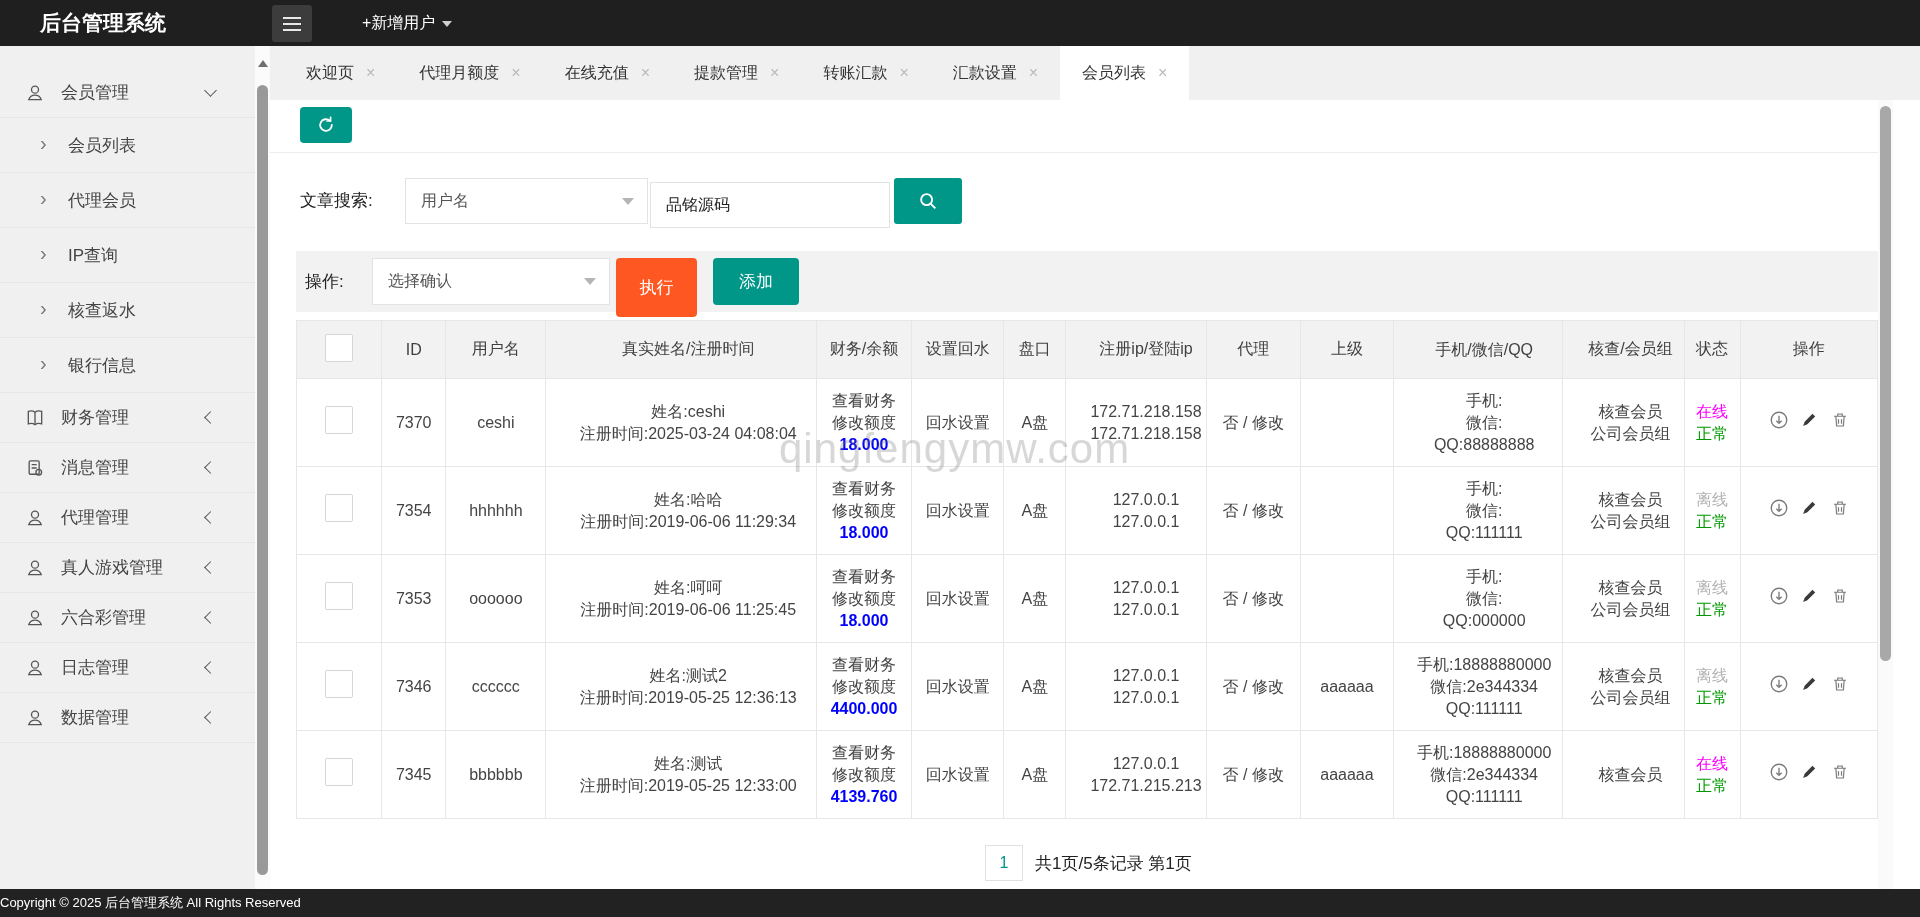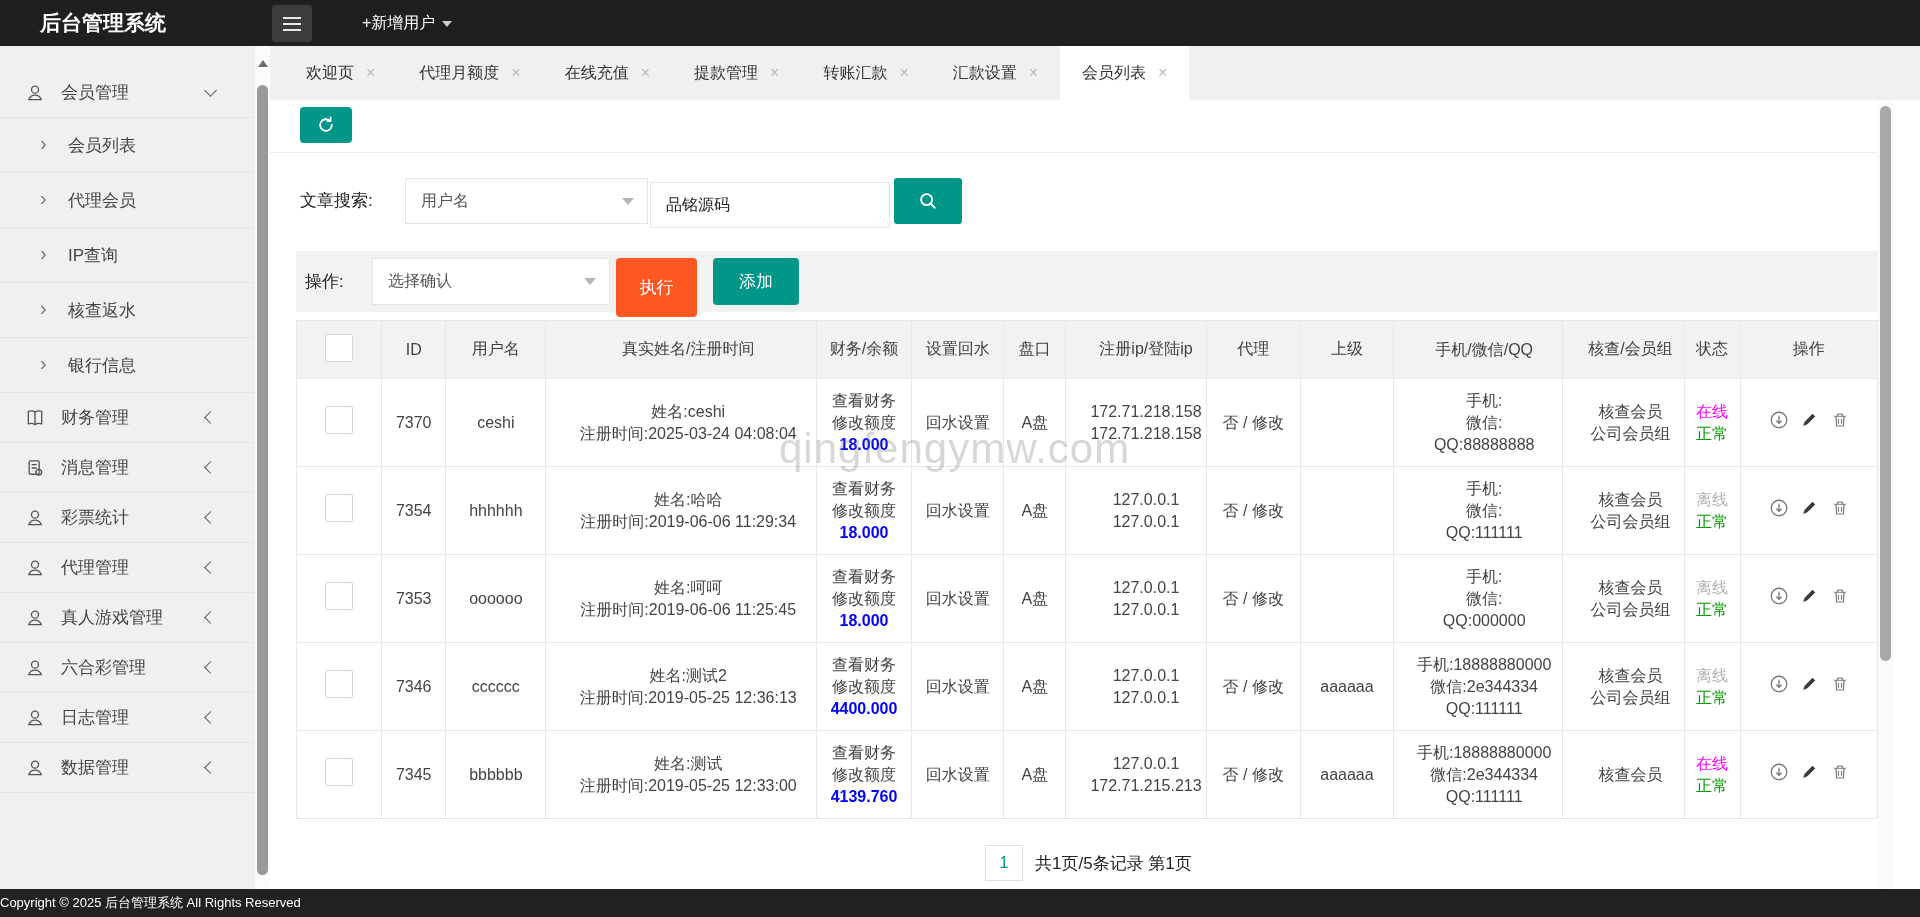--- a/index.html
+++ b/index.html
@@ -150,28 +150,20 @@
       <span>财务管理</span>
       <span class="chev left"></span>
     </div>
     <div class="m-item">
       <span class="micon"><svg viewBox="0 0 24 24">
             <rect x="5" y="3.5" width="12" height="16" rx="1.5"></rect>
             <path d="M8 8h6M8 12h6"></path>
             <circle cx="16.5" cy="17" r="3.4"></circle>
           </svg></span>
       <span>消息管理</span>
-      <span class="chev left"></span>
-    </div>
-    <div class="m-item">
-      <span class="micon"><svg viewBox="0 0 24 24">
-            <circle cx="12" cy="8" r="4.2"></circle>
-            <path d="M4.5 20c1.4-4 4.3-5.5 7.5-5.5s6.1 1.5 7.5 5.5z"></path>
-          </svg></span>
-      <span>彩票统计</span>
       <span class="chev left"></span>
     </div>
     <div class="m-item">
       <span class="micon"><svg viewBox="0 0 24 24">
             <circle cx="12" cy="8" r="4.2"></circle>
             <path d="M4.5 20c1.4-4 4.3-5.5 7.5-5.5s6.1 1.5 7.5 5.5z"></path>
           </svg></span>
       <span>代理管理</span>
       <span class="chev left"></span>
     </div>

